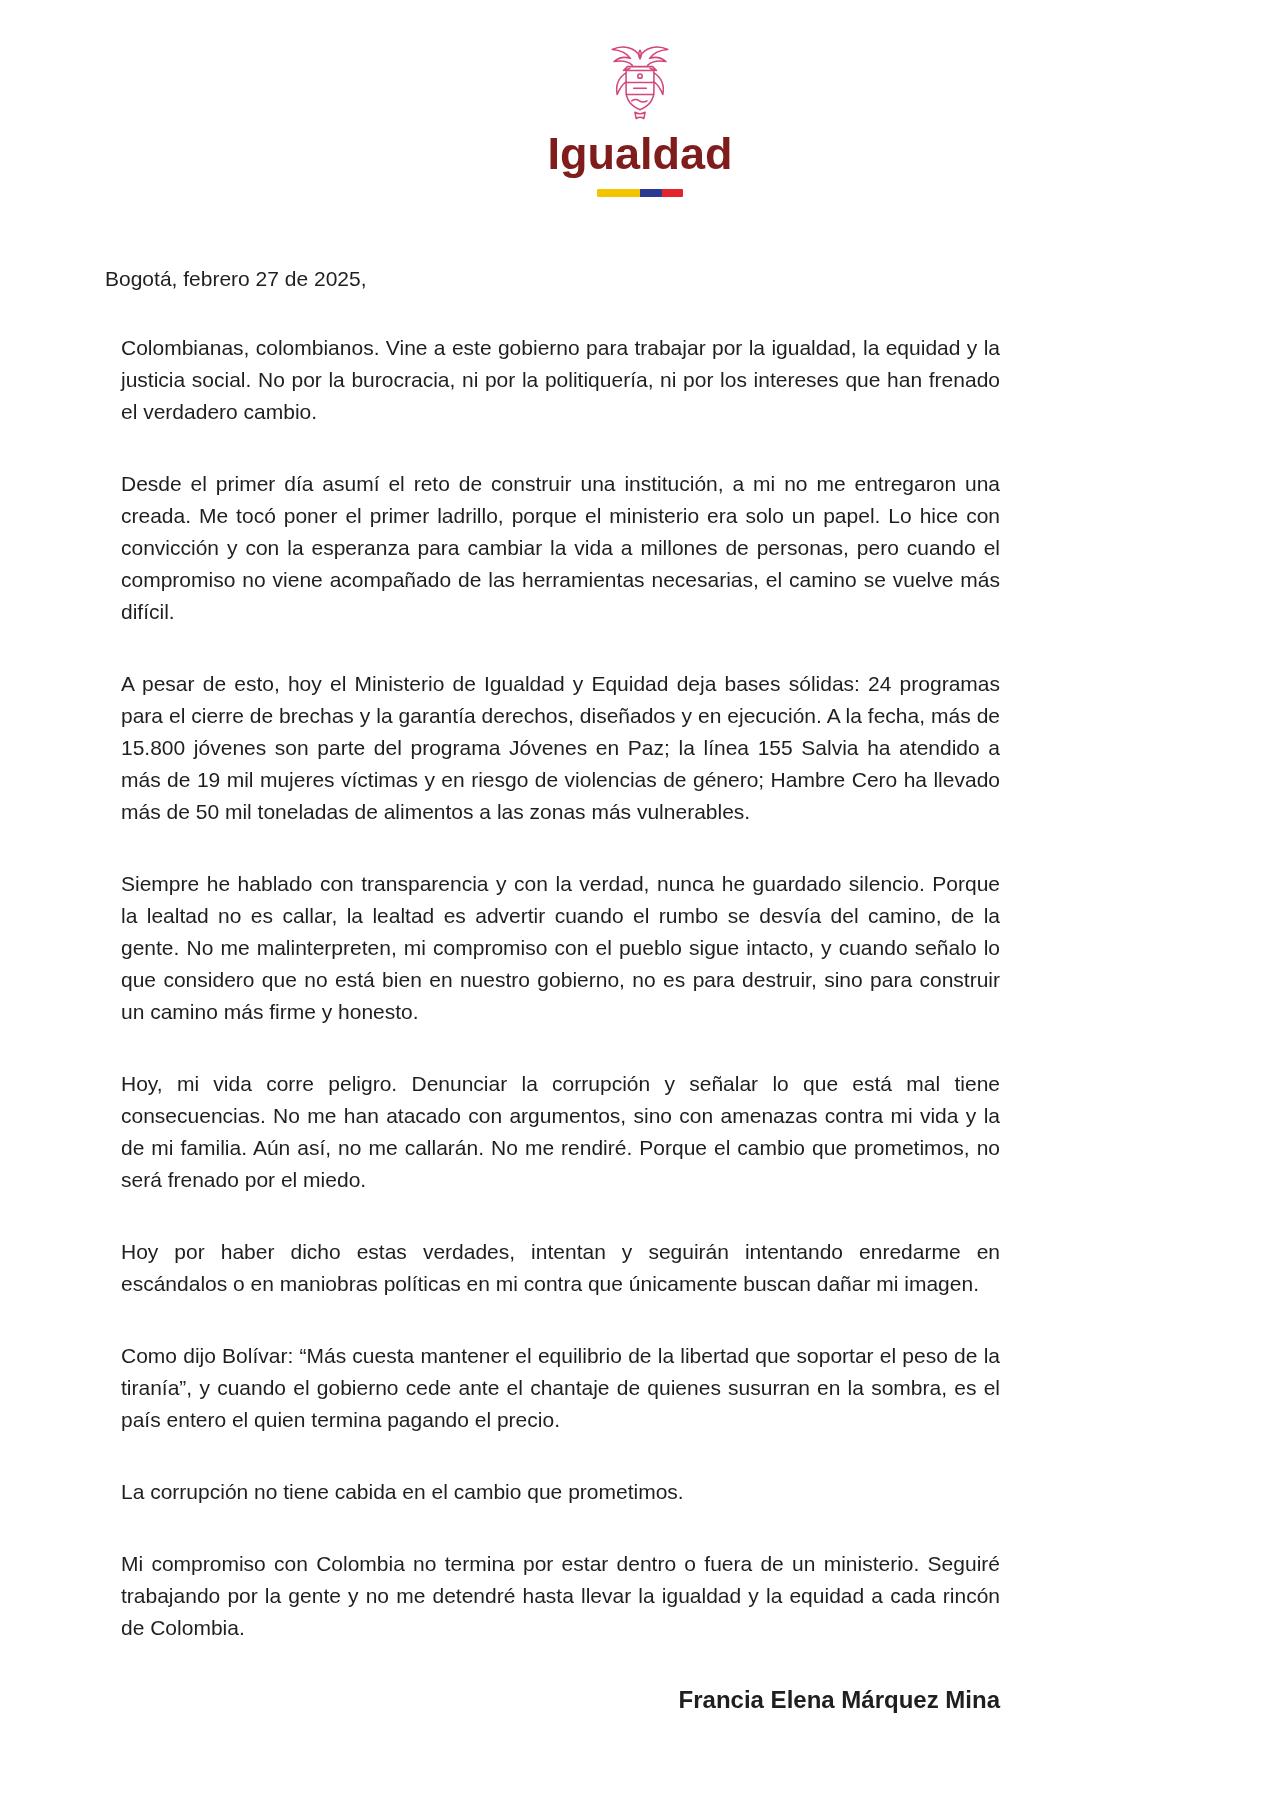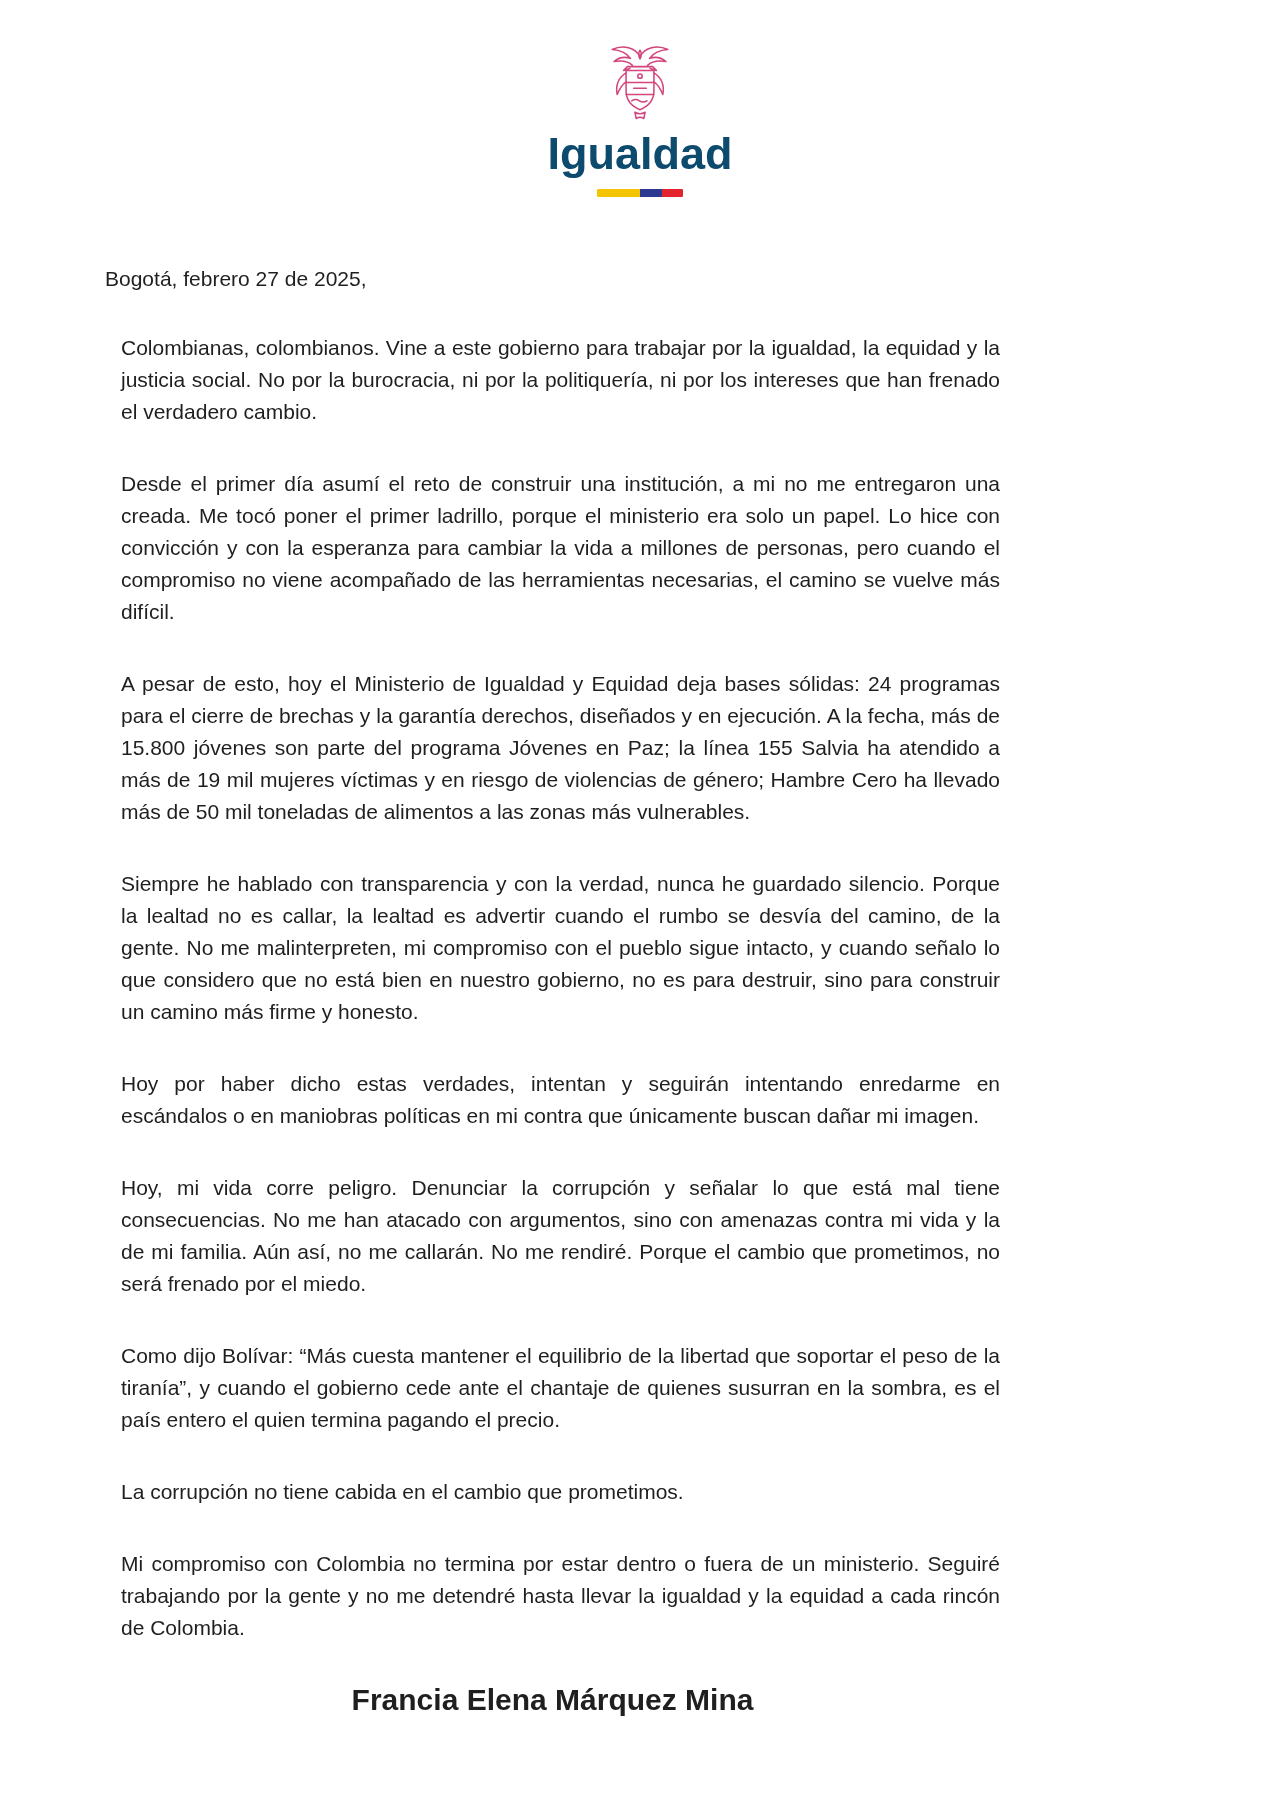--- a/index.html
+++ b/index.html
@@ -61,23 +61,23 @@
   .para {
     margin: 0 0 40px 16px;
     text-align: justify;
     text-justify: inter-word;
   }
   .para.bold {
     font-weight: 400;
   }
   .signature {
     margin-top: 38px;
-    text-align: center;
+    text-align: right;
     font-weight: 700;
-    font-size: 30px;
+    font-size: 24px;
   }
 </style>
 </head>
 <body>
 
 <div class="page">
 
   <div class="logo-block">
     <svg class="crest" width="76" height="86" viewBox="0 0 120 130" fill="none" stroke="#d2457d" stroke-width="2.4" stroke-linecap="round" stroke-linejoin="round">
 
@@ -94,38 +94,38 @@
 
       <circle cx="60" cy="51" r="3.5"></circle>
       <path d="M50 70 L70 70"></path>
       <path d="M47 90 Q53 86 59 90 T71 90"></path>
 
       <path d="M38 46 C26 53 21 66 24 80 C28 70 32 64 38 60"></path>
       <path d="M82 46 C94 53 99 66 96 80 C92 70 88 64 82 60"></path>
 
       <path d="M52 108 Q60 113 68 108 L66 118 Q60 114 54 118 Z"></path>
     </svg>
-    <div class="wordmark" style="color: #0c4a6e;">Igualdad</div>
+    <div class="wordmark" style="color: #7f1d1d;">Igualdad</div>
     <div class="flag-bar">
       <span class="flag-yellow" style="background: rgb(243, 196, 0);"></span>
       <span class="flag-blue" style="background: rgb(43, 57, 144);"></span>
       <span class="flag-red" style="background: rgb(227, 36, 44);"></span>
     </div>
   </div>
 
   <div class="letter">
     <p class="date-line">Bogotá, febrero 27 de 2025,</p>
 
     <div>
         <p class="para">Colombianas, colombianos. Vine a este gobierno para trabajar por la igualdad, la equidad y la justicia social. No por la burocracia, ni por la politiquería, ni por los intereses que han frenado el verdadero cambio.</p>
         <p class="para">Desde el primer día asumí el reto de construir una institución, a mi no me entregaron una creada. Me tocó poner el primer ladrillo, porque el ministerio era solo un papel. Lo hice con convicción y con la esperanza para cambiar la vida a millones de personas, pero cuando el compromiso no viene acompañado de las herramientas necesarias, el camino se vuelve más difícil.</p>
         <p class="para">A pesar de esto, hoy el Ministerio de Igualdad y Equidad deja bases sólidas: 24 programas para el cierre de brechas y la garantía derechos, diseñados y en ejecución. A la fecha, más de 15.800 jóvenes son parte del programa Jóvenes en Paz; la línea 155 Salvia ha atendido a más de 19 mil mujeres víctimas y en riesgo de violencias de género; Hambre Cero ha llevado más de 50 mil toneladas de alimentos a las zonas más vulnerables.</p>
         <p class="para bold">Siempre he hablado con transparencia y con la verdad, nunca he guardado silencio. Porque la lealtad no es callar, la lealtad es advertir cuando el rumbo se desvía del camino, de la gente. No me malinterpreten, mi compromiso con el pueblo sigue intacto, y cuando señalo lo que considero que no está bien en nuestro gobierno, no es para destruir, sino para construir un camino más firme y honesto.</p>
+        <p class="para">Hoy, mi vida corre peligro. Denunciar la corrupción y señalar lo que está mal tiene consecuencias. No me han atacado con argumentos, sino con amenazas contra mi vida y la de mi familia. Aún así, no me callarán. No me rendiré. Porque el cambio que prometimos, no será frenado por el miedo.</p>
         <p class="para">Hoy por haber dicho estas verdades, intentan y seguirán intentando enredarme en escándalos o en maniobras políticas en mi contra que únicamente buscan dañar mi imagen.</p>
-        <p class="para">Hoy, mi vida corre peligro. Denunciar la corrupción y señalar lo que está mal tiene consecuencias. No me han atacado con argumentos, sino con amenazas contra mi vida y la de mi familia. Aún así, no me callarán. No me rendiré. Porque el cambio que prometimos, no será frenado por el miedo.</p>
         <p class="para">Como dijo Bolívar: “Más cuesta mantener el equilibrio de la libertad que soportar el peso de la tiranía”, y cuando el gobierno cede ante el chantaje de quienes susurran en la sombra, es el país entero el quien termina pagando el precio.</p>
         <p class="para">La corrupción no tiene cabida en el cambio que prometimos.</p>
         <p class="para">Mi compromiso con Colombia no termina por estar dentro o fuera de un ministerio. Seguiré trabajando por la gente y no me detendré hasta llevar la igualdad y la equidad a cada rincón de Colombia.</p>
       </div>
 
     <p class="signature">Francia Elena Márquez Mina</p>
   </div>
 
 </div>
 

